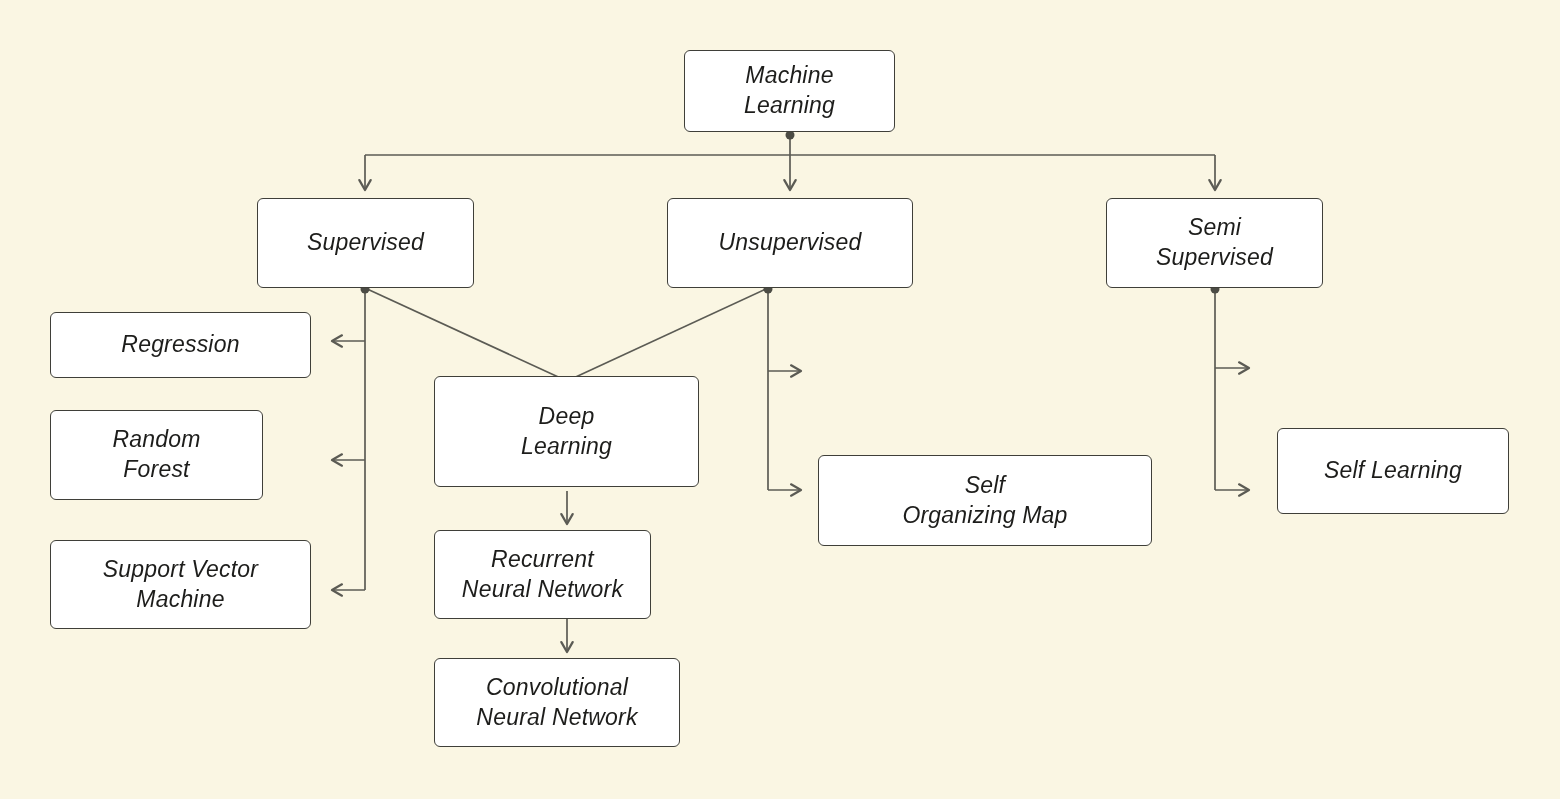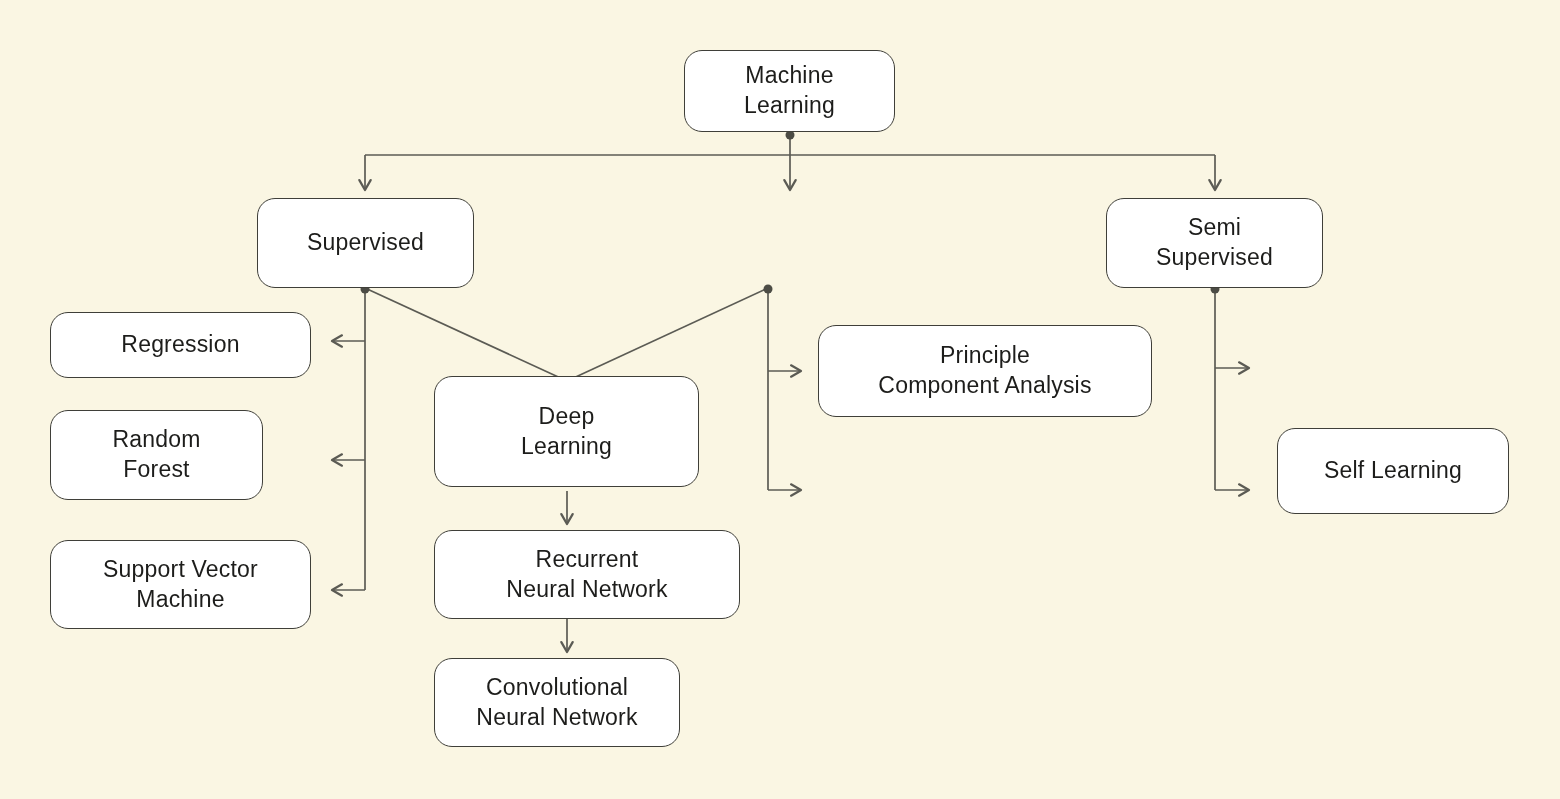--- a/index.html
+++ b/index.html
@@ -23,25 +23,26 @@
     left: 0;
     top: 0;
     width: 1560px;
     height: 799px;
   }
   .node {
     position: absolute;
     box-sizing: border-box;
     background: #ffffff;
     border: 1.6px solid #3f3f39;
-    border-radius: 18px;
+    border-radius: 6px;
     display: flex;
     align-items: center;
     justify-content: center;
     color: #1d1d1b;
+    font-style: italic;
   }
   .node-label {
     white-space: pre-line;
     text-align: center;
     font-size: 23px;
     font-weight: 500;
     line-height: 1.3;
     letter-spacing: 0.2px;
   }
 </style>
@@ -93,20 +94,23 @@
 
   <div class="node" style="left:684px; top:50px; width:211px; height:82px">
     <span class="node-label">Machine
 Learning</span>
   </div>
 
   <div class="node" style="left:257px; top:198px; width:217px; height:90px">
     <span class="node-label">Supervised</span>
   </div>
 
+  <div class="node" style="left:667px; top:198px; width:246px; height:90px">
+    <span class="node-label">Unsupervised</span>
+  </div>
 
   <div class="node" style="left:1106px; top:198px; width:217px; height:90px">
     <span class="node-label">Semi
 Supervised</span>
   </div>
 
   <div class="node" style="left:50px; top:312px; width:261px; height:66px">
     <span class="node-label">Regression</span>
   </div>
 
@@ -118,34 +122,34 @@
   <div class="node" style="left:50px; top:540px; width:261px; height:89px">
     <span class="node-label">Support Vector
 Machine</span>
   </div>
 
   <div class="node" style="left:434px; top:376px; width:265px; height:111px">
     <span class="node-label">Deep
 Learning</span>
   </div>
 
-  <div class="node" style="left:434px; top:530px; width:306px; height:89px">
+  <div class="node" style="left:434px; top:530px; width:217px; height:89px">
     <span class="node-label">Recurrent
 Neural Network</span>
   </div>
 
   <div class="node" style="left:434px; top:658px; width:246px; height:89px">
     <span class="node-label">Convolutional
 Neural Network</span>
   </div>
 
-  <div class="node" style="left:818px; top:325px; width:334px; height:92px">
-    <span class="node-label">Principle
-Component Analysis</span>
+
+  <div class="node" style="left:818px; top:455px; width:334px; height:91px">
+    <span class="node-label">Self
+Organizing Map</span>
   </div>
-
 
 
   <div class="node" style="left:1277px; top:428px; width:232px; height:86px">
     <span class="node-label">Self Learning</span>
   </div>
 
 </div>
 
 </body></html>

